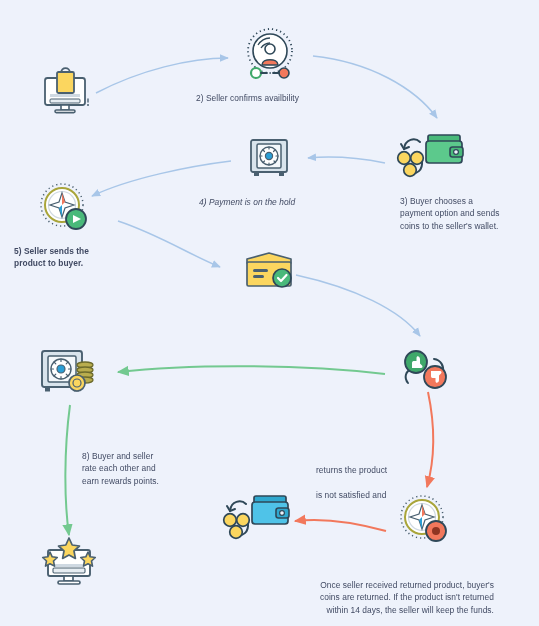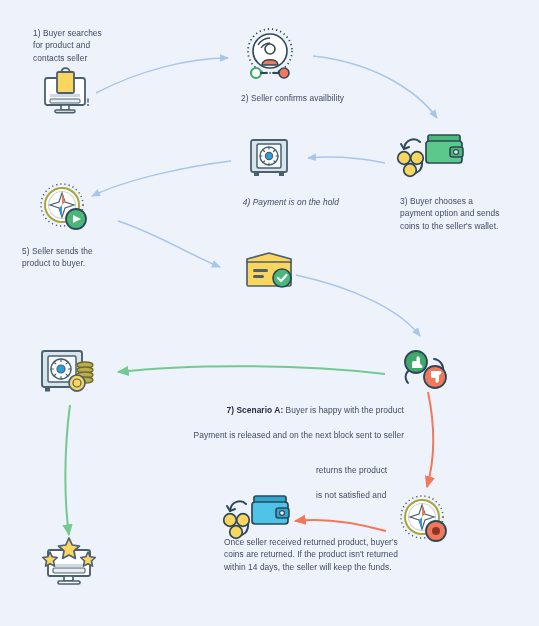--- a/index.html
+++ b/index.html
@@ -21,21 +21,21 @@
     position: absolute;
   }
   .cap {
     position: absolute;
     color: #414a63;
     font-size: 8.4px;
     line-height: 12.4px;
     letter-spacing: 0.05px;
     white-space: pre-line;
   }
-  .cap.center { text-align: right; }
+  .cap.center { text-align: left; }
   .cap.left { text-align: left; }
   .cap b { font-weight: bold; color: #252c40; }
   svg.arrows {
     position: absolute;
     left: 0; top: 0;
     width: 539px;
     height: 626px;
     pointer-events: none;
   }
   .ico { display:block; }
@@ -72,23 +72,20 @@
 
     <path d="M385,374 C300,364 190,364 118,372" fill="none" stroke="#73c990" stroke-width="2" marker-end="url(#ahGreen)"></path>
 
     <path d="M70,405 C64,450 64,500 69,535" fill="none" stroke="#73c990" stroke-width="2" marker-end="url(#ahGreen)"></path>
 
     <path d="M428,392 C436,430 434,462 427,487" fill="none" stroke="#f2785c" stroke-width="2" marker-end="url(#ahOrange)"></path>
 
     <path d="M386,531 C350,521 320,518 295,521" fill="none" stroke="#f2785c" stroke-width="2" marker-end="url(#ahOrange)"></path>
   </svg>
 
-  <div class="cap left" style="left:33px; top:27px; width:100px;">1) Buyer searches
-for product and
-contacts seller</div>
   <div class="node" style="left:36px; top:64px;">
     <svg class="ico" width="58" height="52" viewBox="0 0 58 52">
       <rect x="9" y="14" width="40" height="27" rx="2.5" fill="#ffffff" stroke="#4a6070" stroke-width="1.8"></rect>
       <rect x="14" y="30" width="30" height="3" fill="#cfd9e2"></rect>
       <rect x="14" y="35" width="30" height="4" rx="1" fill="#e8eef3" stroke="#4a6070" stroke-width="1"></rect>
       <rect x="25" y="41" width="8" height="5" fill="#ffffff" stroke="#4a6070" stroke-width="1.6"></rect>
       <rect x="19" y="46" width="20" height="2.6" rx="1.3" fill="#ffffff" stroke="#4a6070" stroke-width="1.6"></rect>
       <rect x="21" y="8" width="17" height="21" rx="1.5" fill="#fbd65f" stroke="#4a6070" stroke-width="1.8"></rect>
       <path d="M25,9 C25,2.5 34,2.5 34,9" fill="none" stroke="#4a6070" stroke-width="1.8"></path>
       <circle cx="52" cy="41" r="1" fill="#4a6070"></circle>
@@ -148,21 +145,21 @@
       <circle cx="26" cy="24" r="21" fill="none" stroke="#4a6070" stroke-width="1.5" stroke-dasharray="1.2 3"></circle>
       <circle cx="26" cy="24" r="17" fill="#ffffff" stroke="#a9a53a" stroke-width="2"></circle>
       <circle cx="26" cy="24" r="13.5" fill="#ffffff" stroke="#cfd9e2" stroke-width="1.2"></circle>
       <path d="M26,12 L29,21 L38,24 L29,27 L26,36 L23,27 L14,24 L23,21 Z" fill="#ffffff" stroke="#4a6070" stroke-width="1.2"></path>
       <path d="M26,12 L29,21 L26,24 Z" fill="#f2785c"></path>
       <path d="M26,36 L23,27 L26,24 Z" fill="#2b9fd6"></path>
       <circle cx="40" cy="38" r="10" fill="#49b97a" stroke="#2f4858" stroke-width="1.8"></circle>
       <path d="M37,34 L45,38 L37,42 Z" fill="#ffffff"></path>
     </svg>
   </div>
-  <div class="cap left" style="left:22px; top:245px; width:120px;">5) Seller sends the
+  <div class="cap left" style="left:14px; top:245px; width:120px;font-weight:bold;">5) Seller sends the
 product to buyer.</div>
 
   <div class="node" style="left:242px; top:250px;">
     <svg class="ico" width="54" height="40" viewBox="0 0 54 40">
       <path d="M5,9 L27,3 L49,9 L49,13 L5,13 Z" fill="#fbd65f" stroke="#4a6070" stroke-width="1.7" stroke-linejoin="round"></path>
       <rect x="5" y="12" width="44" height="24" rx="1.5" fill="#fbd65f" stroke="#4a6070" stroke-width="1.7"></rect>
       <rect x="11" y="19" width="15" height="3" rx="1.5" fill="#4a6070"></rect>
       <rect x="11" y="25" width="11" height="3" rx="1.5" fill="#4a6070"></rect>
       <circle cx="40" cy="28" r="9" fill="#49b97a" stroke="#2f4858" stroke-width="1.7"></circle>
       <path d="M36,28 L39,31 L44.5,25" fill="none" stroke="#ffffff" stroke-width="2.2" stroke-linecap="round" stroke-linejoin="round"></path>
@@ -192,27 +189,24 @@
       <g stroke="#6d6b2c" stroke-width="1.3">
         <ellipse cx="47" cy="20" rx="8" ry="3" fill="#b9ad4e"></ellipse>
         <ellipse cx="47" cy="25" rx="8" ry="3" fill="#b9ad4e"></ellipse>
         <ellipse cx="47" cy="30" rx="8" ry="3" fill="#b9ad4e"></ellipse>
         <ellipse cx="47" cy="35" rx="8" ry="3" fill="#b9ad4e"></ellipse>
       </g>
       <circle cx="39" cy="38" r="8" fill="#fbd65f" stroke="#4a6070" stroke-width="1.7"></circle>
       <circle cx="39" cy="38" r="4" fill="none" stroke="#4a6070" stroke-width="1.2"></circle>
     </svg>
   </div>
-  <div class="cap center" style="left:128px; top:379px; width:276px;">
-    <div>
-      <b>7) Scenario A:</b><span> Buyer is happy with the product</span>
-    </div>
-    <div>Payment is released and on the next block sent to seller</div>
-  </div>
-
+
+  <div class="cap left" style="left:82px; top:450px; width:130px;">8) Buyer and seller
+rate each other and
+earn rewards points.</div>
   <div class="node" style="left:38px; top:536px;">
     <svg class="ico" width="62" height="56" viewBox="0 0 62 56">
       <rect x="10" y="14" width="42" height="26" rx="2" fill="#ffffff" stroke="#4a6070" stroke-width="1.9"></rect>
       <rect x="17" y="28" width="28" height="3" fill="#cfd9e2"></rect>
       <rect x="15" y="32" width="32" height="5" rx="1.2" fill="#e8eef3" stroke="#4a6070" stroke-width="1.1"></rect>
       <rect x="26" y="40" width="9" height="5" fill="#ffffff" stroke="#4a6070" stroke-width="1.7"></rect>
       <rect x="20" y="45" width="22" height="3" rx="1.5" fill="#ffffff" stroke="#4a6070" stroke-width="1.7"></rect>
       <path d="M31,2 L34.2,9 L41.5,10 L36,15 L37.4,22.4 L31,19 L24.6,22.4 L26,15 L20.5,10 L27.8,9 Z" fill="#fbd65f" stroke="#4a6070" stroke-width="1.7" stroke-linejoin="round"></path>
       <path d="M12,16 L14.2,20.8 L19.3,21.5 L15.5,25 L16.5,30.1 L12,27.7 L7.5,30.1 L8.5,25 L4.7,21.5 L9.8,20.8 Z" fill="#fbd65f" stroke="#4a6070" stroke-width="1.6" stroke-linejoin="round"></path>
       <path d="M50,16 L52.2,20.8 L57.3,21.5 L53.5,25 L54.5,30.1 L50,27.7 L45.5,30.1 L46.5,25 L42.7,21.5 L47.8,20.8 Z" fill="#fbd65f" stroke="#4a6070" stroke-width="1.6" stroke-linejoin="round"></path>
@@ -243,17 +237,17 @@
       <rect x="54" y="18" width="13" height="10" rx="2.5" fill="#2fa8cf" stroke="#2f4858" stroke-width="1.6"></rect>
       <circle cx="60" cy="23" r="2.4" fill="#eef2fb" stroke="#2f4858" stroke-width="1.2"></circle>
       <path d="M8,21 C9,11 19,9 24,14" fill="none" stroke="#2f4858" stroke-width="2" stroke-linecap="round"></path>
       <path d="M8,21 L5,16 M8,21 L13,19" fill="none" stroke="#2f4858" stroke-width="2" stroke-linecap="round"></path>
       <path d="M26,33 C27,43 20,46 16,45" fill="none" stroke="#2f4858" stroke-width="2" stroke-linecap="round"></path>
       <circle cx="8" cy="30" r="6.3" fill="#fbd65f" stroke="#2f4858" stroke-width="1.7"></circle>
       <circle cx="21" cy="30" r="6.3" fill="#fbd65f" stroke="#2f4858" stroke-width="1.7"></circle>
       <circle cx="14" cy="42" r="6.3" fill="#fbd65f" stroke="#2f4858" stroke-width="1.7"></circle>
     </svg>
   </div>
-  <div class="cap left" style="left:224px; top:536px; width:270px;">Once seller received returned product, buyer's
+  <div class="cap left" style="left:224px; top:579px; width:270px;text-align:right;">Once seller received returned product, buyer's
 coins are returned.  If the product isn't returned
 within 14 days, the seller will keep the funds.</div>
 
 </div>
 
 </body></html>

